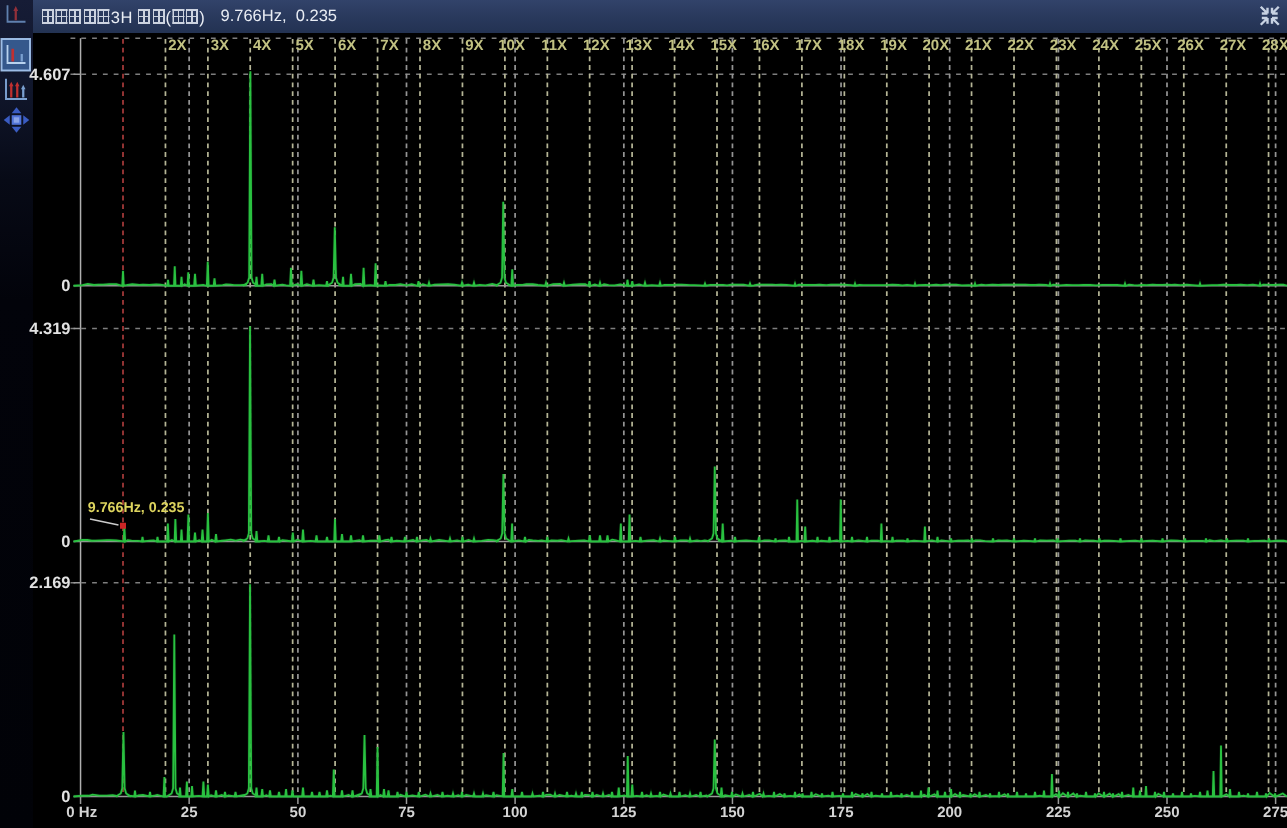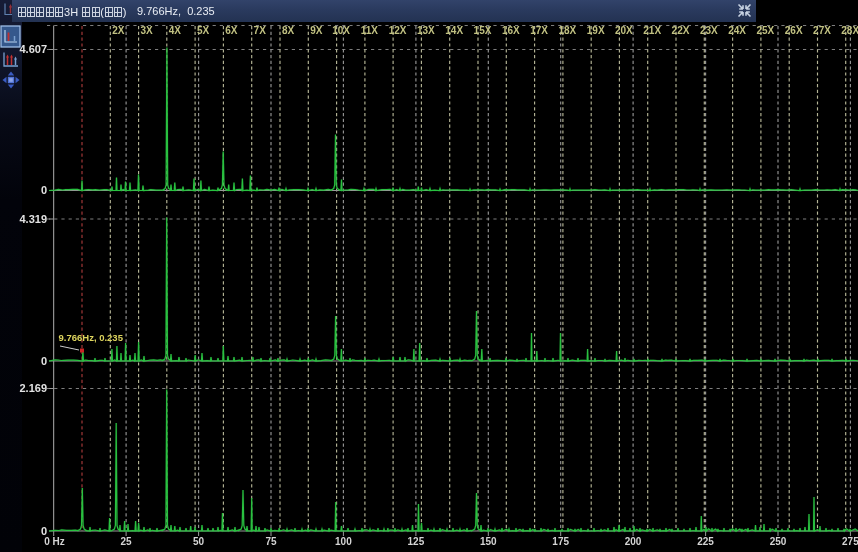--- a/index.html
+++ b/index.html
@@ -34,21 +34,21 @@
  <g fill="#3a5cc2">
  <path d="M11 2.5 L14.2 6.5 L7.8 6.5 Z"></path>
  <path d="M11 19.5 L14.2 15.5 L7.8 15.5 Z"></path>
  <path d="M2.5 11 L6.5 7.8 L6.5 14.2 Z"></path>
  <path d="M19.5 11 L15.5 7.8 L15.5 14.2 Z"></path>
  <rect x="7.8" y="7.8" width="6.4" height="6.4" fill="#5174d8"></rect>
  <rect x="9.2" y="9.2" width="3.6" height="3.6" fill="#8aa4e8"></rect>
  </g>
 </svg>
 
-<div style="position:absolute;left:12px;top:0;width:744px;height:22px;background:linear-gradient(180deg,#32436a 0%,#2a3a5e 45%,#233252 100%)">
+<div style="position:absolute;left:22px;top:0;width:836px;height:22px;background:linear-gradient(180deg,#32436a 0%,#2a3a5e 45%,#233252 100%)">
  <div style="position:absolute;left:5px;top:6px;height:11px;white-space:nowrap;font:11px &quot;Liberation Sans&quot;,sans-serif;color:#e9edf4">
   <b class="cj"></b><b class="cj"></b><b class="cj"></b><b class="cj"></b><b class="cj"></b><span style="letter-spacing:0.3px">3H</span>&nbsp;<b class="cj"></b><b class="cj"></b>(<b class="cj"></b><b class="cj"></b>)
  </div>
  <span style="position:absolute;left:125px;top:5px;font:11px &quot;Liberation Sans&quot;,sans-serif;color:#e9edf4">9.766Hz, &nbsp;0.235</span>
  <svg width="15" height="15" style="position:absolute;right:4px;top:3px">
   <g stroke="#c7d2e2" stroke-width="1.6" fill="none">
    <path d="M6 6 L1.5 1.5 M6 6 L6 2.2 M6 6 L2.2 6"></path>
    <path d="M9 6 L13.5 1.5 M9 6 L9 2.2 M9 6 L12.8 6"></path>
    <path d="M6 9 L1.5 13.5 M6 9 L6 12.8 M6 9 L2.2 9"></path>
    <path d="M9 9 L13.5 13.5 M9 9 L9 12.8 M9 9 L12.8 9"></path>

